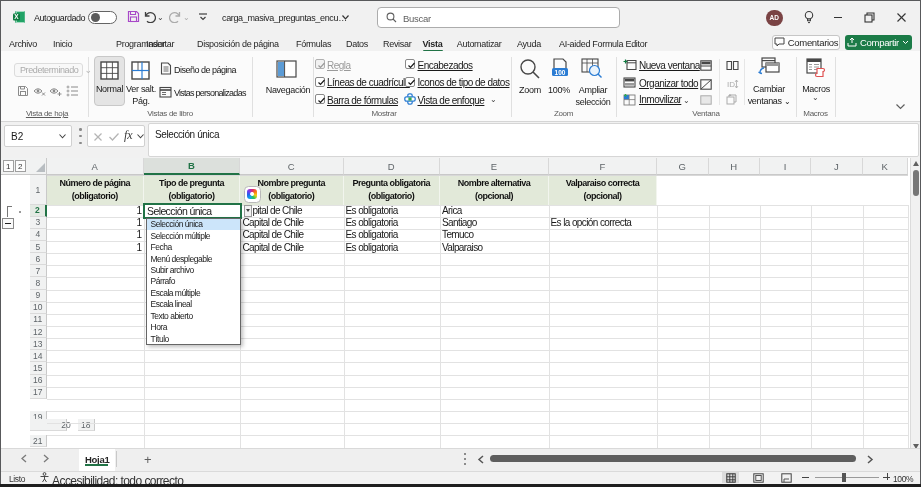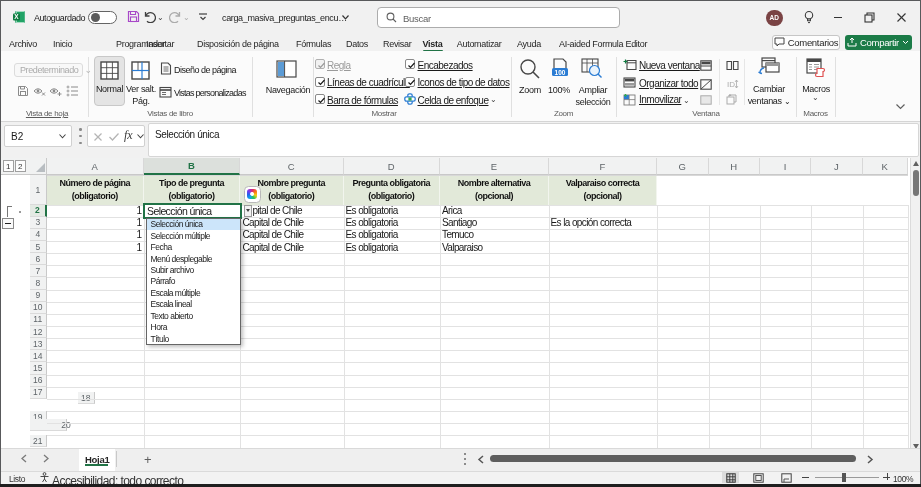--- a/index.html
+++ b/index.html
@@ -245,21 +245,21 @@
     <svg width="9" height="9" viewBox="0 0 9 9">
       <path d="M1.5 4.5 L3.5 6.5 L7.5 2" fill="none" stroke="#1a1a1a" stroke-width="1.2"></path>
     </svg>
   </div>
 <div class="chklbl tt" style="left:417.5px;top:77px;">Iconos de tipo de datos</div>
 <svg class="abs" style="left:404px;top:93px;" width="12" height="12" viewBox="0 0 12 12">
 <rect x="3.8" y="0.8" width="4.4" height="10.4" rx="1.6" fill="#fff" stroke="#2B7CD3" stroke-width="1.3"></rect>
 <rect x="0.8" y="3.8" width="10.4" height="4.4" rx="1.6" fill="#fff" stroke="#2B7CD3" stroke-width="1.3"></rect>
 <rect x="4.4" y="4.4" width="3.2" height="3.2" fill="#34A853"></rect>
   </svg>
-<div class="chklbl tt" style="left:417.5px;top:94.5px;">Celda de enfoque</div>
+<div class="chklbl tt" style="left:417.5px;top:94.5px;">Vista de enfoque</div>
 <div class="abs" style="left:490px;top:94.5px;font-size:8px;color:#444;">⌄</div>
 <svg class="abs" style="left:519px;top:58px;" width="22" height="22" viewBox="0 0 22 22">
 <circle cx="9" cy="9" r="7" fill="none" stroke="#474747" stroke-width="1.4"></circle>
 <line x1="14" y1="14" x2="20" y2="20" stroke="#474747" stroke-width="1.6"></line>
   </svg>
 <div class="abs rbtn-label" style="left:512px;top:84px;width:36px;">Zoom</div>
 <svg class="abs" style="left:551px;top:58px;" width="18" height="21" viewBox="0 0 18 21">
 <path d="M3 1 h9 l3 3 v9 h-12 z" fill="none" stroke="#474747" stroke-width="1.2"></path>
 <rect x="1" y="10" width="16" height="8" rx="1.5" fill="#2B7CD3"></rect>
 <text x="9" y="16.5" font-size="6.5" font-weight="bold" fill="#fff" text-anchor="middle" font-family="Liberation Sans">100</text>
@@ -396,21 +396,21 @@
 <div class="abs rowhdr" style="top:277.4px;height:12.15px;">8</div>
 <div class="abs rowhdr" style="top:289.55px;height:12.15px;">9</div>
 <div class="abs rowhdr" style="top:301.7px;height:12.15px;">10</div>
 <div class="abs rowhdr" style="top:313.85px;height:12.15px;">11</div>
 <div class="abs rowhdr" style="top:326.0px;height:12.15px;">12</div>
 <div class="abs rowhdr" style="top:338.15px;height:12.15px;">13</div>
 <div class="abs rowhdr" style="top:350.3px;height:12.15px;">14</div>
 <div class="abs rowhdr" style="top:362.45000000000005px;height:12.15px;">15</div>
 <div class="abs rowhdr" style="top:374.6px;height:12.15px;">16</div>
 <div class="abs rowhdr" style="top:386.75px;height:12.15px;">17</div>
-<div class="abs rowhdr" style="top:392px;height:12.15px;margin-left:48px;">18</div>
+<div class="abs rowhdr" style="top:419px;height:12.15px;margin-left:48px;">18</div>
 <div class="abs rowhdr" style="top:411.05px;height:12.15px;">19</div>
 <div class="abs rowhdr" style="top:419px;height:12.15px;padding-left:36px;">20</div>
 <div class="abs rowhdr" style="top:435.35px;height:12.15px;">21</div>
 <div class="abs" style="left:7px;top:206px;width:1.3px;height:10.5px;background:#777;"></div>
 <div class="abs" style="left:7px;top:206px;width:5px;height:1.3px;background:#777;"></div>
 <div class="abs" style="left:18.5px;top:210.5px;width:2px;height:2px;background:#9a9a9a;"></div>
 <div class="abs" style="left:2px;top:217.5px;width:11.5px;height:11.5px;border:1px solid #8a8a8a;background:#FBFBFB;display:flex;align-items:center;justify-content:center;">
     <div style="width:5.5px;height:1.3px;background:#222;"></div>
   </div>
 <div class="abs gline-v" style="left:144.0px;top:204.5px;height:243.5px;"></div>

